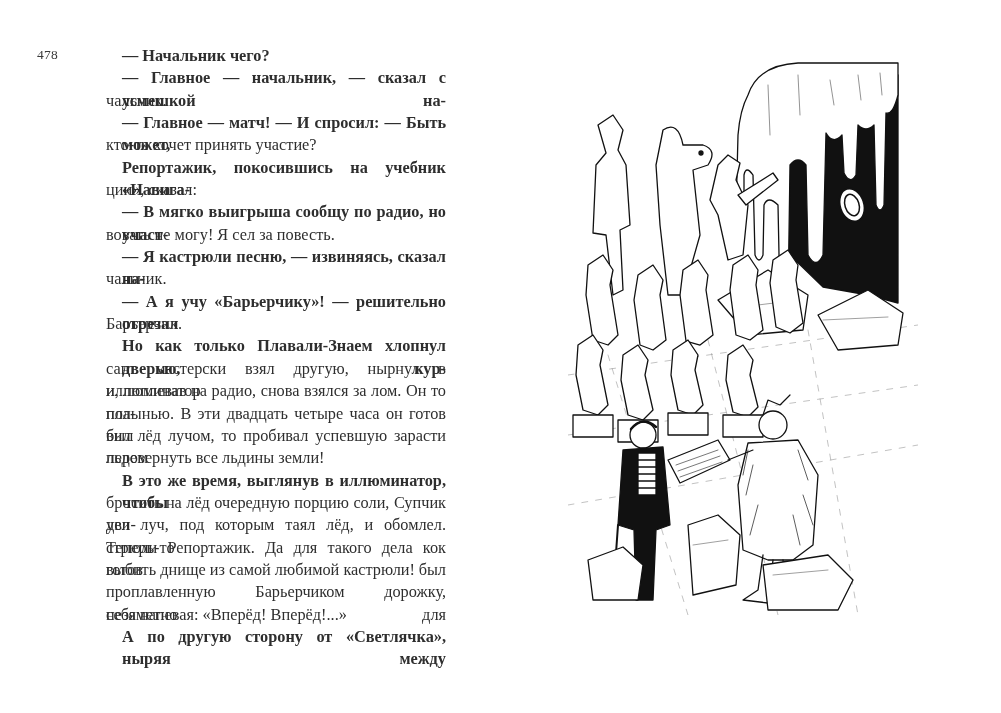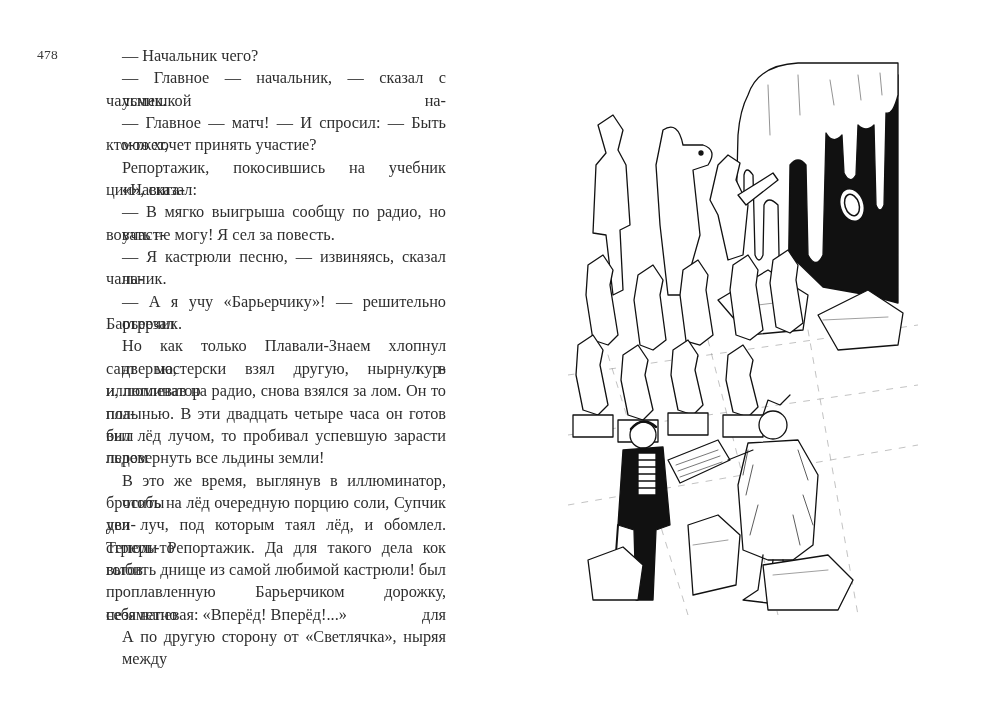--- a/index.html
+++ b/index.html
@@ -10,21 +10,21 @@
     font-family: "Liberation Serif", serif; font-size: 13.5px; color: #3a3a3a;
     letter-spacing: 0.3px;
   }
   .text-column {
     position: absolute; left: 106px; top: 45px; width: 340px;
     font-family: "Liberation Serif", serif; font-size: 16.3px; line-height: 22.35px;
     color: #2e2e2e; text-align: justify;
   }
   .line { display: block; white-space: nowrap; height: 22.35px; }
   .line.justify { text-align: justify; text-align-last: justify; white-space: normal; }
-  .line.indent { padding-left: 16px; }
+  .line.indent { padding-left: 16px; font-weight: bold; }
   .illustration {
     position: absolute; left: 568px; top: 55px; width: 350px; height: 560px;
   }
   .illustration svg { width: 100%; height: 100%; display: block; }
 </style>
 </head>
 <body>
 
 <div class="page">
   <div class="page-number">478</div>

